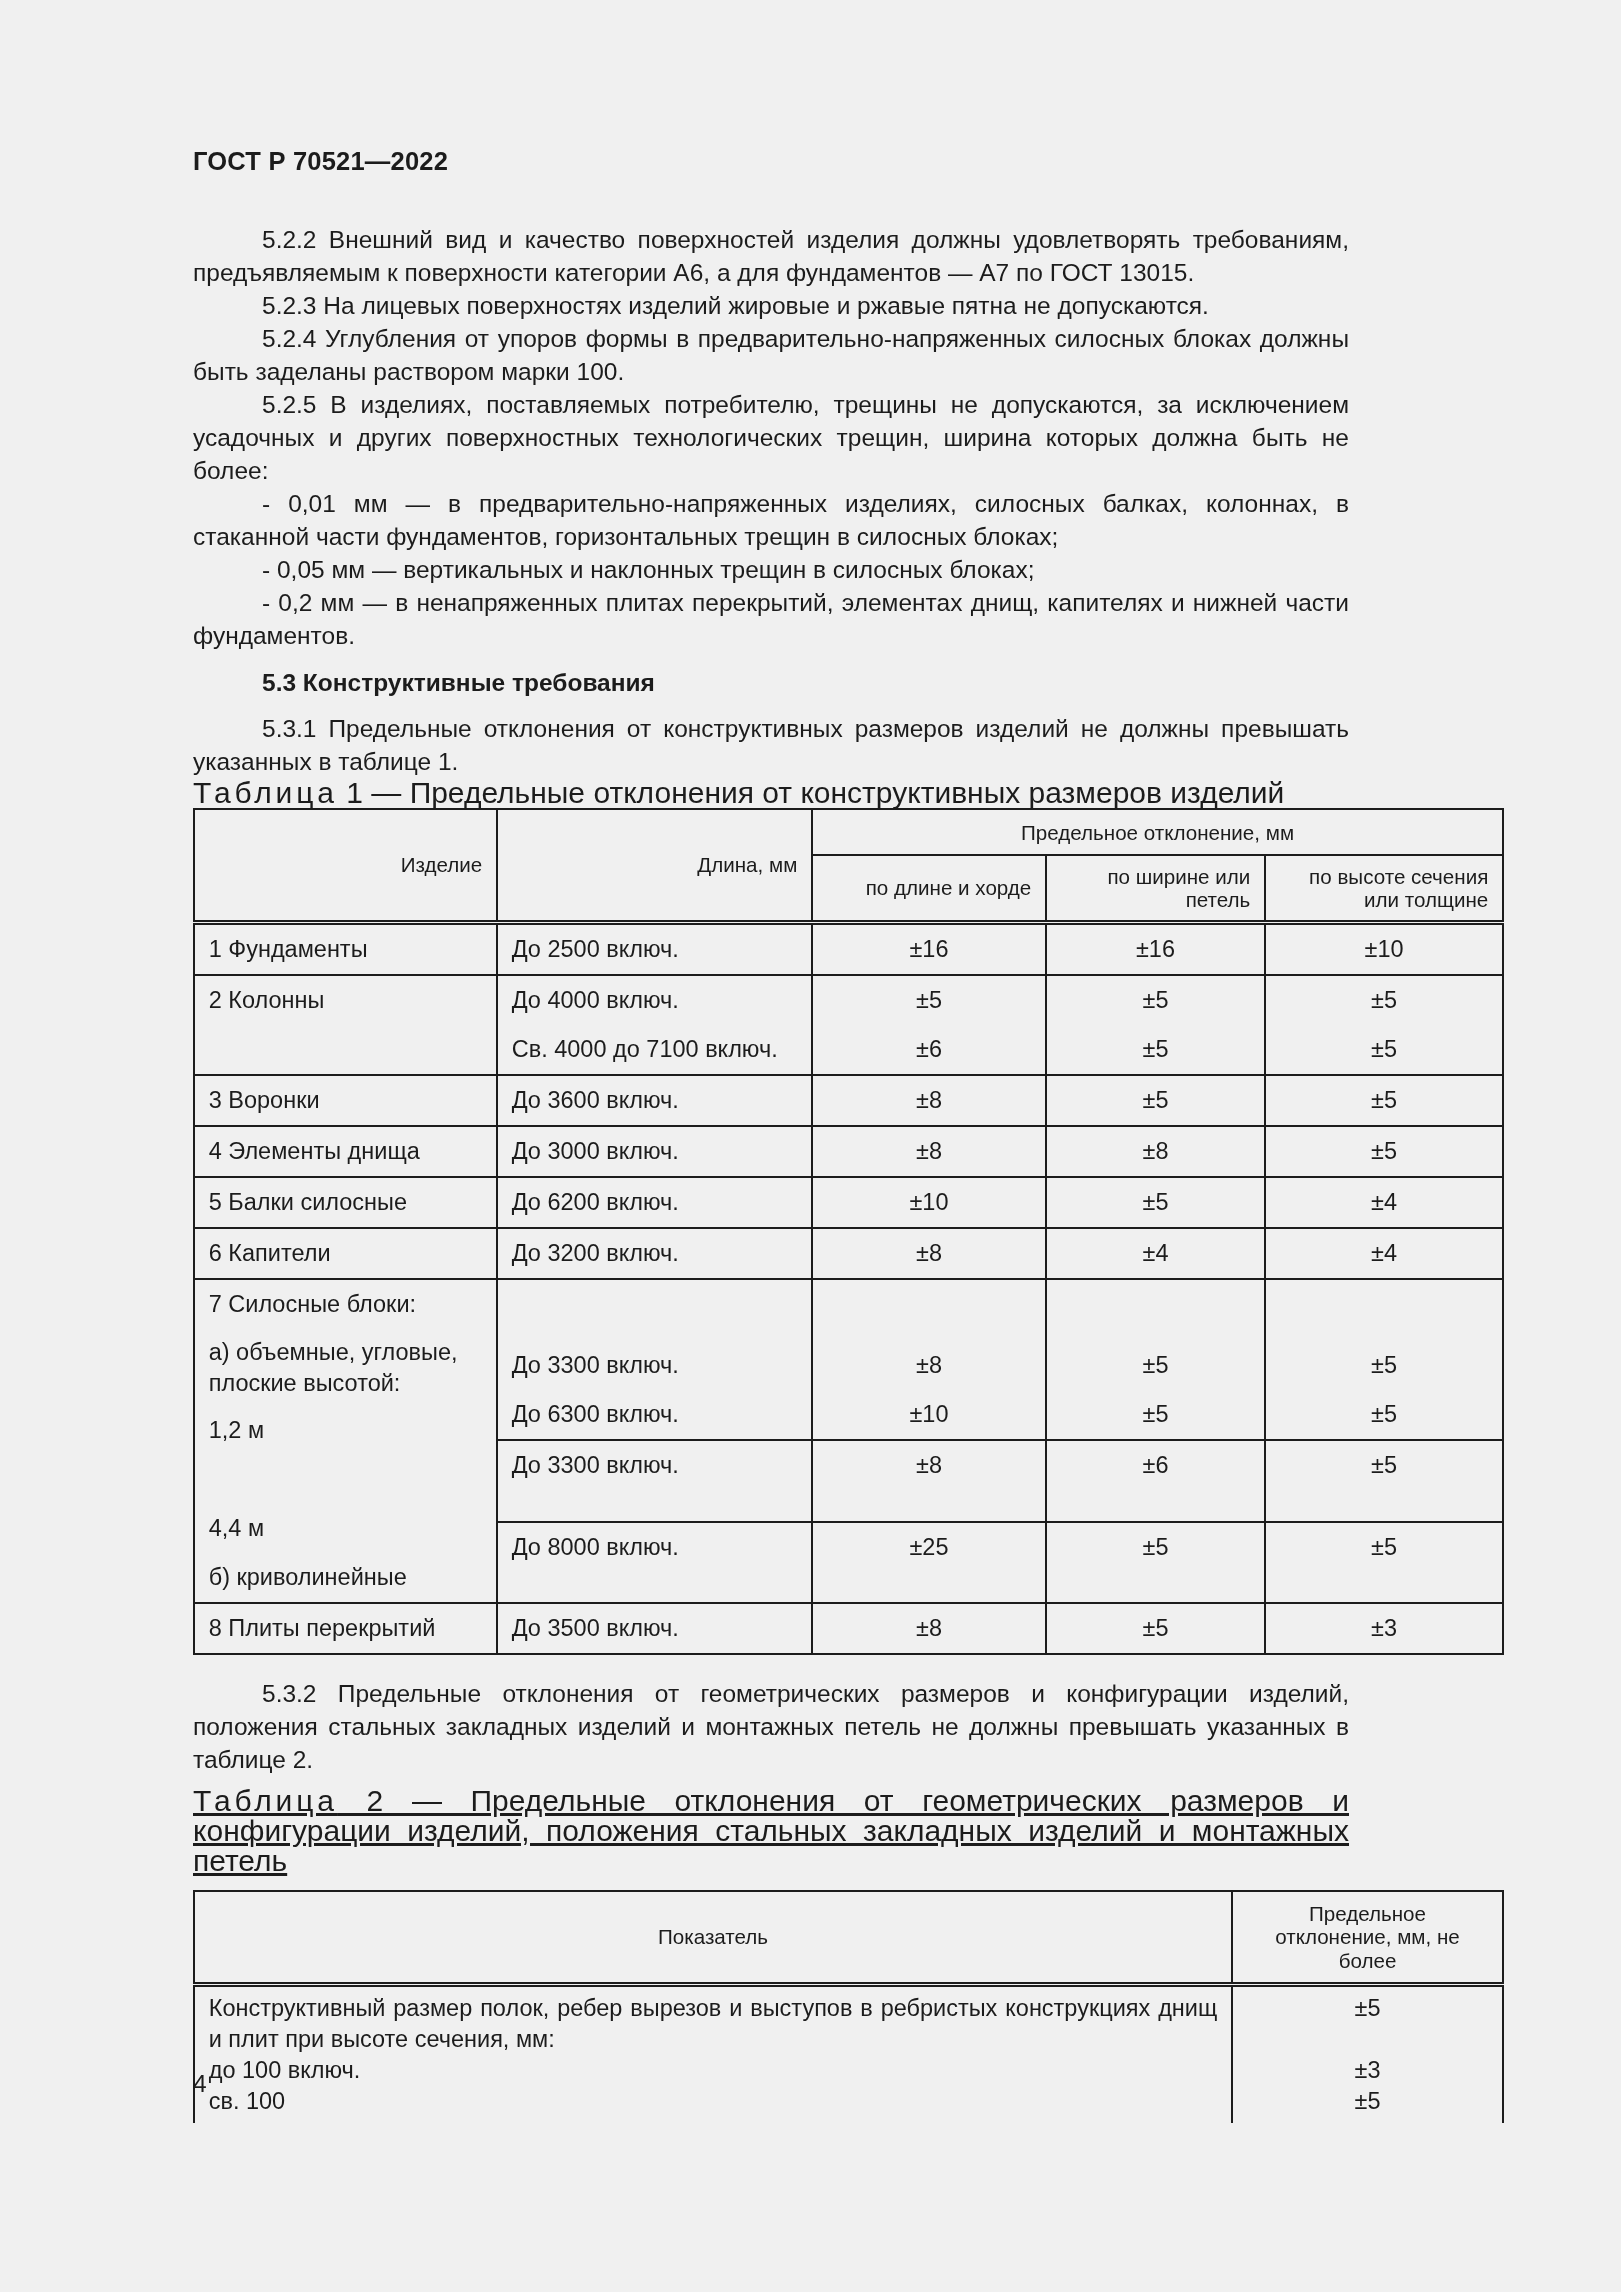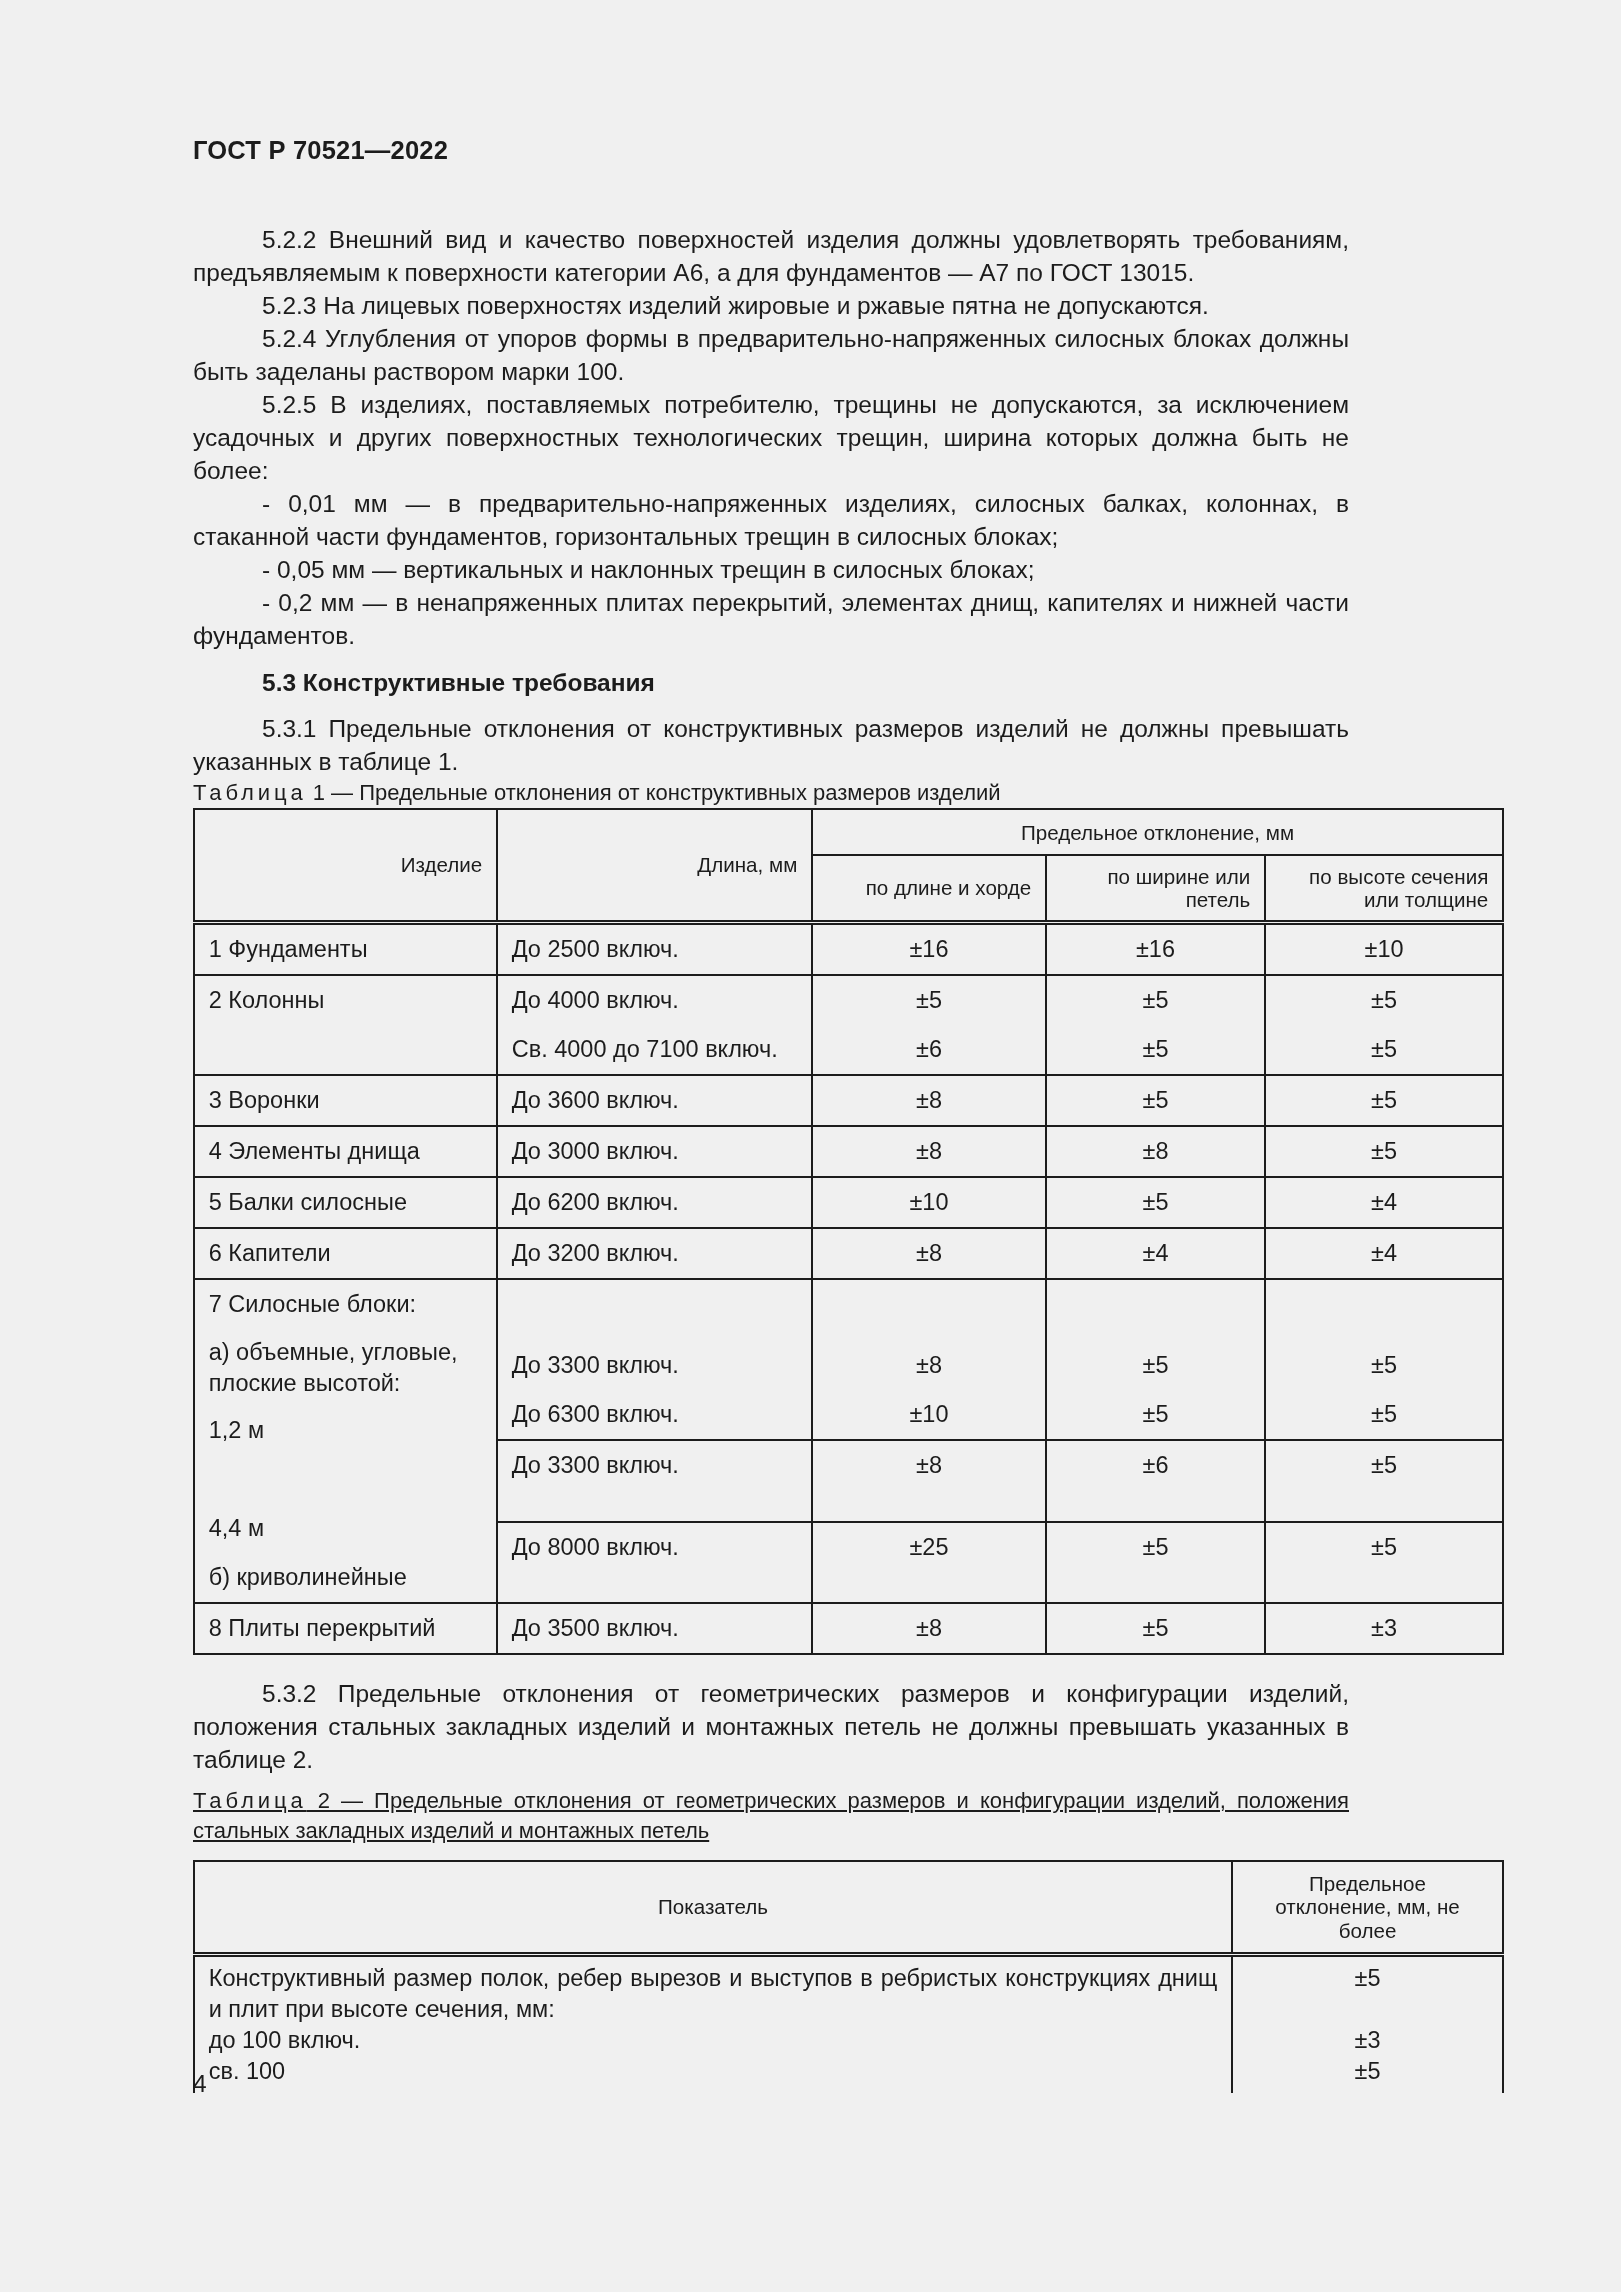--- a/index.html
+++ b/index.html
@@ -6,32 +6,32 @@
   body {
     width: 1621px; height: 2293px;
     background: #f0f0f0;
     color: #1c1c1c;
     font-family: "Liberation Sans", "DejaVu Sans", sans-serif;
     position: relative;
     overflow: hidden;
   }
   .page { position: absolute; left: 193px; top: 0; width: 1308px; }
   .doc-code {
-    position: absolute; top: 136px; left: 0;
+    position: absolute; top: 147px; left: 0;
     font-weight: bold; font-size: 25.5px; letter-spacing: 0.2px;
   }
   .body-text {
     position: absolute; top: 223px; left: 0; width: 1156px;
     font-size: 24.5px; line-height: 33px;
   }
   .body-text p { margin: 0; text-align: justify; text-indent: 69px; }
   .section-title {
     font-weight: bold; margin: 13.7px 0 13.7px 0 !important;
   }
-  .table-caption { font-size: 22px; line-height: 30px; margin: 7.8px 0 9.8px 0; text-indent: 0 !important; }
+  .table-caption { font-size: 30px; line-height: 30px; margin: 7.8px 0 9.8px 0; text-indent: 0 !important; }
   .spaced { letter-spacing: 3.9px; }
 
   table.t1, table.t2 {
     border-collapse: collapse;
     width: 1308px;
     font-size: 23.5px;
     table-layout: fixed;
   }
   table.t1 th, table.t1 td, table.t2 th, table.t2 td {
     border: 2.5px solid #1c1c1c;

